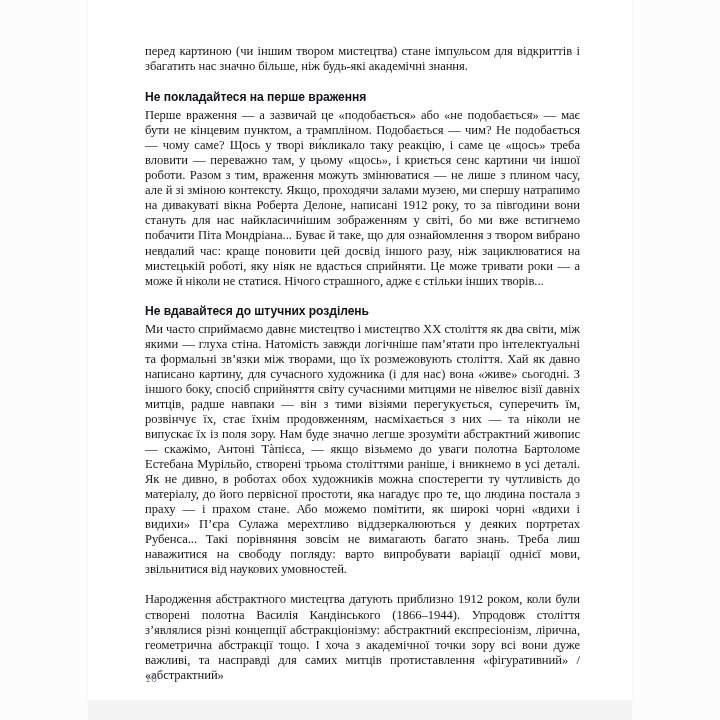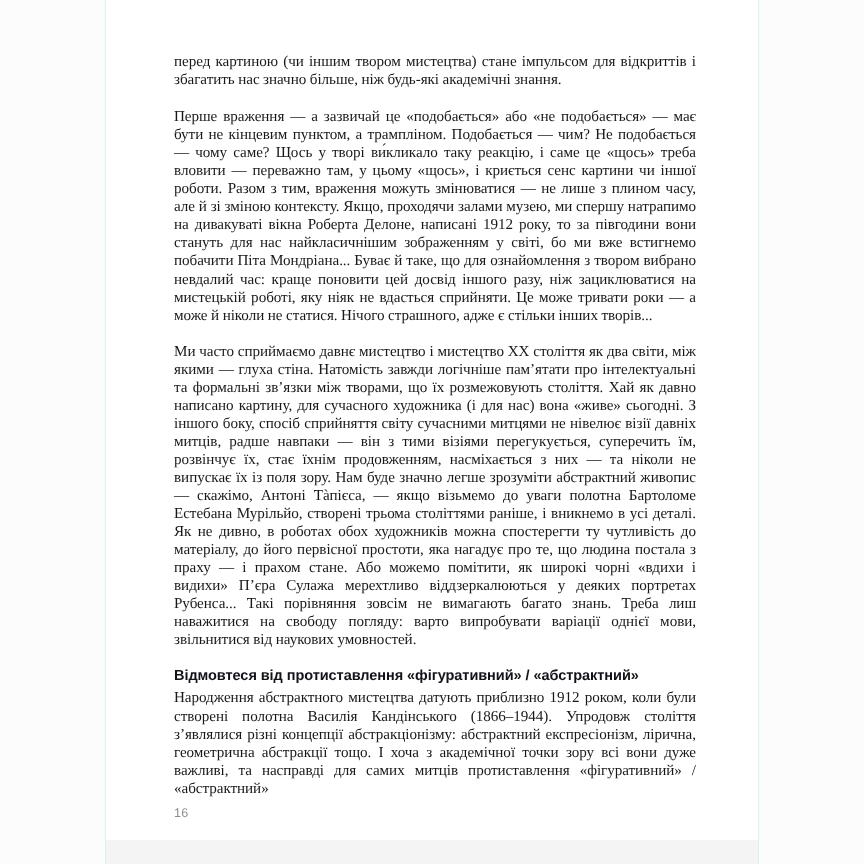--- a/index.html
+++ b/index.html
@@ -10,21 +10,21 @@
     width: 720px;
     height: 720px;
     background: #fdfdfd;
     font-family: "Liberation Serif", "DejaVu Serif", serif;
     overflow: hidden;
   }
   .viewer {
     position: relative;
     width: 720px;
     height: 720px;
-    background: #5eead4;
+    background: #0f766e;
     display: flex;
     justify-content: center;
   }
   .page {
     position: absolute;
     left: 88px;
     top: 0px;
     width: 544px;
     height: 700px;
     background: #ffffff;
@@ -100,29 +100,30 @@
 
   <div class="gutter-left"></div>
   <div class="gutter-right"></div>
 
   <div class="page">
     <div class="page-body">
 
       <p class="para tight">перед картиною (чи іншим твором мистецтва) стане імпульсом для відкриттів і збагатить нас значно більше, ніж будь-які академічні знання.</p>
 
       <div class="sec first">
+        <h2 class="subhead">Не покладайтеся на перше враження</h2>
         <p class="para">Перше враження — а зазвичай це «подобається» або «не подобається» — має бути не кінцевим пунктом, а трампліном. Подобається — чим? Не подобається — чому саме? Щось у творі ви́кликало таку реакцію, і саме це «щось» треба вловити — переважно там, у цьому «щось», і криється сенс картини чи іншої роботи. Разом з тим, враження можуть змінюватися — не лише з плином часу, але й зі зміною контексту. Якщо, проходячи залами музею, ми спершу натрапимо на дивакуваті вікна Роберта Делоне, написані 1912 року, то за півгодини вони стануть для нас найкласичнішим зображенням у світі, бо ми вже встигнемо побачити Піта Мондріана... Буває й таке, що для ознайомлення з твором вибрано невдалий час: краще поновити цей досвід іншого разу, ніж зациклюватися на мистецькій роботі, яку ніяк не вдасться сприйняти. Це може тривати роки — а може й ніколи не статися. Нічого страшного, адже є стільки інших творів...</p>
       </div>
 
       <div class="sec">
+        <h2 class="subhead">Не вдавайтеся до штучних розділень</h2>
         <p class="para">Ми часто сприймаємо давнє мистецтво і мистецтво XX століття як два світи, між якими — глуха стіна. Натомість завжди логічніше пам’ятати про інтелектуальні та формальні зв’язки між творами, що їх розмежовують століття. Хай як давно написано картину, для сучасного художника (і для нас) вона «живе» сьогодні. З іншого боку, спосіб сприйняття світу сучасними митцями не нівелює візії давніх митців, радше навпаки — він з тими візіями перегукується, суперечить їм, розвінчує їх, стає їхнім продовженням, насміхається з них — та ніколи не випускає їх із поля зору. Нам буде значно легше зрозуміти абстрактний живопис — скажімо, Антоні Тàпієса, — якщо візьмемо до уваги полотна Бартоломе Естебана Мурільйо, створені трьома століттями раніше, і вникнемо в усі деталі. Як не дивно, в роботах обох художників можна спостерегти ту чутливість до матеріалу, до його первісної простоти, яка нагадує про те, що людина постала з праху — і прахом стане. Або можемо помітити, як широкі чорні «вдихи і видихи» П’єра Сулажа мерехтливо віддзеркалюються у деяких портретах Рубенса... Такі порівняння зовсім не вимагають багато знань. Треба лиш наважитися на свободу погляду: варто випробувати варіації однієї мови, звільнитися від наукових умовностей.</p>
       </div>
 
       <div class="sec">
-        <h2 class="subhead">Відмовтеся від протиставлення «фігуративний» / «абстрактний»</h2>
         <p class="para">Народження абстрактного мистецтва датують приблизно 1912 роком, коли були створені полотна Василія Кандінського (1866–1944). Упродовж століття з’являлися різні концепції абстракціонізму: абстрактний експресіонізм, лірична, геометрична абстракції тощо. І хоча з академічної точки зору всі вони дуже важливі, та насправді для самих митців протиставлення «фігуративний» / «абстрактний»</p>
       </div>
 
     </div>
 
     <div class="folio">16</div>
   </div>
 
   <div class="page-edge-bottom"></div>
 

